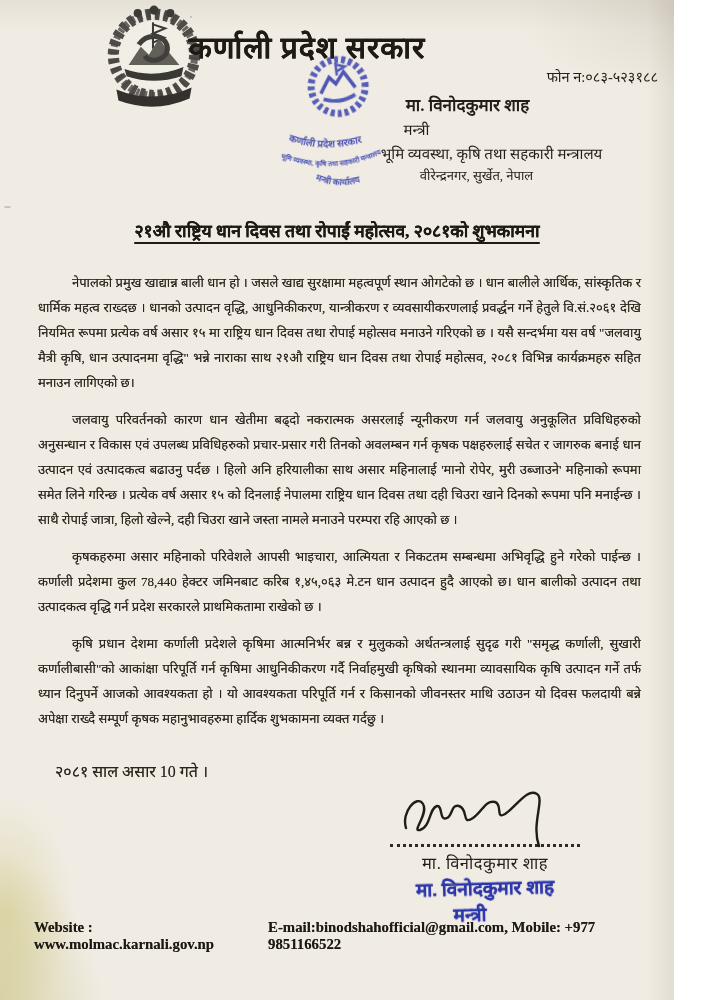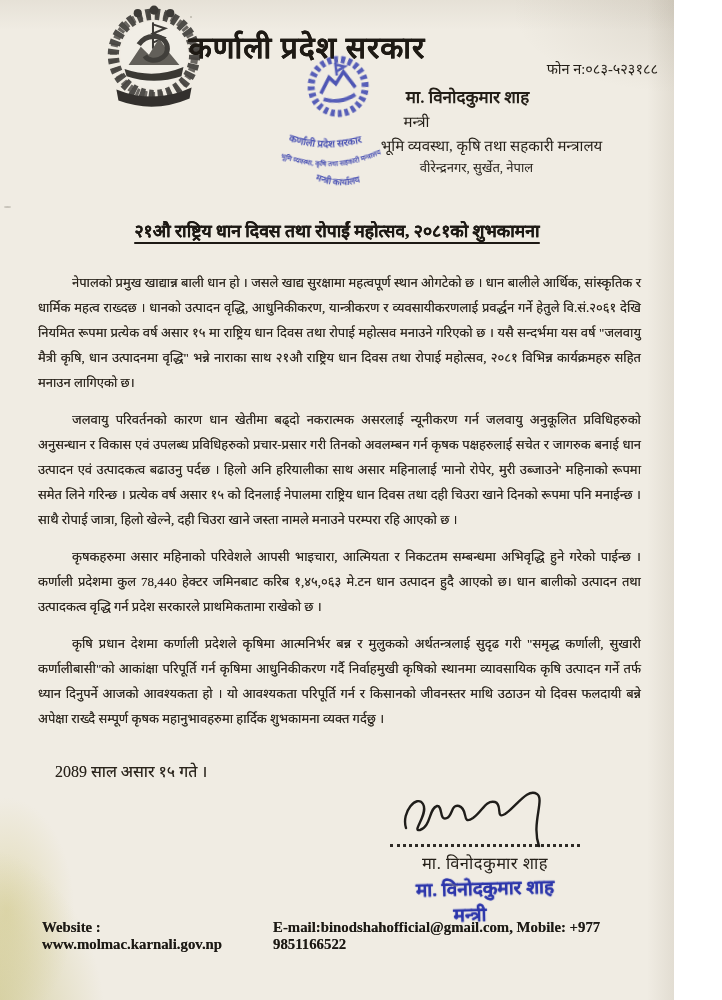--- a/index.html
+++ b/index.html
@@ -23,21 +23,21 @@
   .emblem{position:absolute;left:94px;top:2px;width:120px;height:124px;opacity:.92;filter:blur(.2px);}
   .org-name{
     position:absolute;left:0;right:60px;top:26px;
     text-align:center;font-size:30px;font-weight:bold;color:#1e1a14;
     letter-spacing:1px;text-shadow:0 0 .6px #1e1a14;
   }
   .stamp{
     position:absolute;left:274px;top:50px;width:142px;height:168px;
     transform:rotate(-7deg);filter:blur(.35px);opacity:.92;
   }
-  .contact{position:absolute;right:10px;top:58px;width:345px;font-size:14.5px;color:#231e17;}
+  .contact{position:absolute;right:10px;top:66px;width:345px;font-size:14.5px;color:#231e17;}
   .contact .phone1{text-align:right;padding-right:6px;}
   .contact .phone2{text-align:right;padding-right:48px;margin-top:3px;}
   .contact .m-name{text-align:center;font-weight:bold;font-size:17px;margin-top:7px;padding-right:48px;}
   .contact .m-title{text-align:center;font-size:15px;margin-top:3px;padding-right:150px;}
   .contact .ministry{text-align:center;font-size:15px;margin-top:4px;}
   .contact .address{text-align:center;font-size:13px;margin-top:3px;padding-right:30px;}
 
   
   .subject{position:absolute;left:0;right:0;top:218px;text-align:center;}
   .subject span{
@@ -72,21 +72,21 @@
     padding-right:30px;
   }
 
   
   .footer{
     position:absolute;left:30px;right:16px;top:919px;
     display:flex;justify-content:space-between;align-items:baseline;
     font-weight:bold;font-size:14.8px;color:#1c1914;
     text-shadow:0 0 .5px rgba(28,25,20,.6);
   }
-  .footer .site{margin-left:12px;}
+  .footer .site{margin-left:4px;}
 </style>
 </head>
 <body>
 
 <div class="page">
 
   <svg class="emblem" viewBox="0 0 118 122" aria-hidden="true">
     <circle cx="59" cy="52" r="40" fill="none" stroke="#2e2c29" stroke-width="11" stroke-dasharray="5 4" opacity=".9"></circle>
     <circle cx="59" cy="52" r="40" fill="none" stroke="#3a3733" stroke-width="7" stroke-dasharray="3 5" opacity=".8" transform="rotate(8 59 52)"></circle>
     <circle cx="43" cy="11" r="4" fill="#2e2c29"></circle>
@@ -134,21 +134,21 @@
     <span>२१औ राष्ट्रिय धान दिवस तथा रोपाईं महोत्सव, २०८१को शुभकामना</span>
   </div>
 
   <div class="body-text">
     <p>नेपालको प्रमुख खाद्यान्न बाली धान हो । जसले खाद्य सुरक्षामा महत्वपूर्ण स्थान ओगटेको छ । धान बालीले आर्थिक, सांस्कृतिक र धार्मिक महत्व राख्दछ । धानको उत्पादन वृद्धि, आधुनिकीकरण, यान्त्रीकरण र व्यवसायीकरणलाई प्रवर्द्धन गर्ने हेतुले वि.सं.२०६१ देखि नियमित रूपमा प्रत्येक वर्ष असार १५ मा राष्ट्रिय धान दिवस तथा रोपाई महोत्सव मनाउने गरिएको छ । यसै सन्दर्भमा यस वर्ष "जलवायु मैत्री कृषि, धान उत्पादनमा वृद्धि" भन्ने नाराका साथ २१औ राष्ट्रिय धान दिवस तथा रोपाई महोत्सव, २०८१ विभिन्न कार्यक्रमहरु सहित मनाउन लागिएको छ।</p>
     <p>जलवायु परिवर्तनको कारण धान खेतीमा बढ्दो नकरात्मक असरलाई न्यूनीकरण गर्न जलवायु अनुकूलित प्रविधिहरुको अनुसन्धान र विकास एवं उपलब्ध प्रविधिहरुको प्रचार-प्रसार गरी तिनको अवलम्बन गर्न कृषक पक्षहरुलाई सचेत र जागरुक बनाई धान उत्पादन एवं उत्पादकत्व बढाउनु पर्दछ । हिलो अनि हरियालीका साथ असार महिनालाई 'मानो रोपेर, मुरी उब्जाउने' महिनाको रूपमा समेत लिने गरिन्छ । प्रत्येक वर्ष असार १५ को दिनलाई नेपालमा राष्ट्रिय धान दिवस तथा दही चिउरा खाने दिनको रूपमा पनि मनाईन्छ । साथै रोपाई जात्रा, हिलो खेल्ने, दही चिउरा खाने जस्ता नामले मनाउने परम्परा रहि आएको छ ।</p>
     <p>कृषकहरुमा असार महिनाको परिवेशले आपसी भाइचारा, आत्मियता र निकटतम सम्बन्धमा अभिवृद्धि हुने गरेको पाईन्छ । कर्णाली प्रदेशमा कुल 78,440 हेक्टर जमिनबाट करिब १,४५,०६३ मे.टन धान उत्पादन हुदै आएको छ। धान बालीको उत्पादन तथा उत्पादकत्व वृद्धि गर्न प्रदेश सरकारले प्राथमिकतामा राखेको छ ।</p>
     <p>कृषि प्रधान देशमा कर्णाली प्रदेशले कृषिमा आत्मनिर्भर बन्न र मुलुकको अर्थतन्त्रलाई सुदृढ गरी "समृद्ध कर्णाली, सुखारी कर्णालीबासी"को आकांक्षा परिपूर्ति गर्न कृषिमा आधुनिकीकरण गर्दै निर्वाहमुखी कृषिको स्थानमा व्यावसायिक कृषि उत्पादन गर्ने तर्फ ध्यान दिनुपर्ने आजको आवश्यकता हो । यो आवश्यकता परिपूर्ति गर्न र किसानको जीवनस्तर माथि उठाउन यो दिवस फलदायी बन्ने अपेक्षा राख्दै सम्पूर्ण कृषक महानुभावहरुमा हार्दिक शुभकामना व्यक्त गर्दछु ।</p>
   </div>
 
-  <div class="date-line">2089 साल असार १५ गते ।</div>
+  <div class="date-line">२०८१ साल असार 10 गते ।</div>
 
   <div class="sig-block">
     <svg class="sig-scribble" width="175" height="66" viewBox="0 0 175 66" aria-hidden="true">
       <path d="M8 42 C3 26 19 8 25 18 C31 28 13 46 22 44 C33 41 31 22 39 20 C45 19 41 36 49 32 C55 29 53 18 61 20 C71 23 63 40 75 32 C85 25 87 14 97 16 C105 18 97 34 107 28 C119 20 129 2 139 8 C147 13 133 38 141 60" stroke="#1f1d1a" stroke-width="2.4" fill="none" stroke-linecap="round"></path>
     </svg>
     <div class="sig-dots"></div>
     <div class="sig-name">मा. विनोदकुमार शाह</div>
     <div class="sig-stamp-name">मा. विनोदकुमार शाह</div>
     <div class="sig-stamp-title">मन्त्री</div>
   </div>

